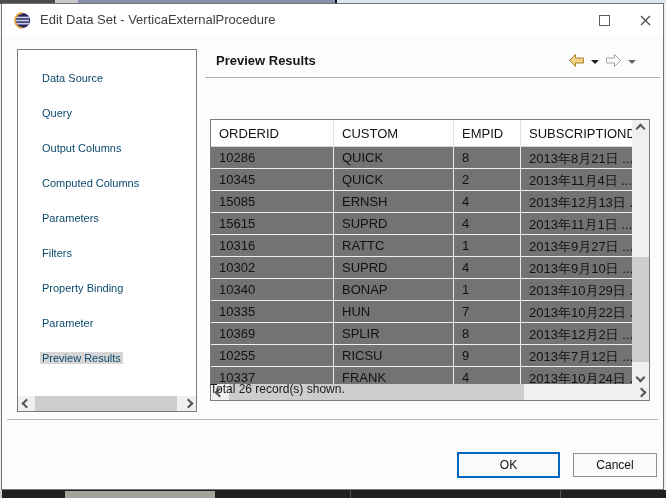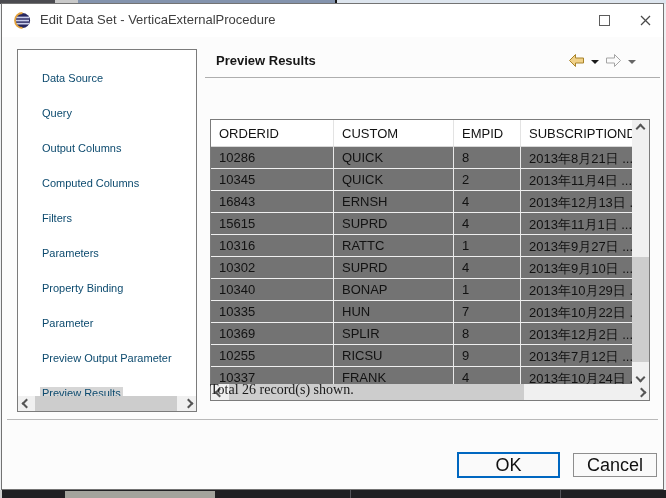--- a/index.html
+++ b/index.html
@@ -78,25 +78,25 @@
   .vscroll{position:absolute;top:0;right:0;width:17px;height:265px;background:#f0f0f0;}
   .vscroll .sb-btn{position:absolute;left:0;width:17px;height:16px;}
   .vscroll .sb-btn.top{top:0;}
   .vscroll .sb-btn.bot{bottom:0;}
   .vthumb{position:absolute;left:0;top:137px;width:17px;height:105px;background:#cdcdcd;}
   .hscroll{position:absolute;left:0;bottom:0;width:438px;height:16px;background:#f0f0f0;
            display:flex;align-items:center;}
   .hscroll .track{flex:1;position:relative;height:16px;}
   .hscroll .thumb{position:absolute;left:2px;top:0;width:295px;height:16px;background:#cdcdcd;}
 
-  .summary{position:absolute;left:208px;top:378px;font-size:14px;color:#1a1a1a;font-family:Liberation Serif, serif;}
+  .summary{position:absolute;left:208px;top:378px;font-size:12px;color:#1a1a1a;}
   .btn-sep{position:absolute;left:5px;top:415px;width:651px;border-top:1px solid #b9b9b9;}
 
   .btn{position:absolute;box-sizing:border-box;font-family:"Liberation Sans",sans-serif;
-       font-size:18px;color:#111;background:#fafafa;cursor:default;}
+       font-size:12px;color:#111;background:#fafafa;cursor:default;}
   .btn.ok{left:455px;top:448px;width:103px;height:26px;border:2px solid #0067c0;}
   .btn.cancel{left:571px;top:449px;width:84px;height:24px;border:1px solid #8e8e8e;}
 </style>
 </head>
 <body>
 
 <div class="top-strip">
   <div class="seg a"></div>
   <div class="seg b"></div>
   <div class="seg c"></div>
@@ -133,25 +133,24 @@
       </svg>
     </div>
   </div>
 
   <div class="sidebar">
     <div class="side-items">
       <div class="side-item"><span>Data Source</span></div>
       <div class="side-item"><span>Query</span></div>
       <div class="side-item"><span>Output Columns</span></div>
       <div class="side-item"><span>Computed Columns</span></div>
+      <div class="side-item"><span>Parameters</span></div>
       <div class="side-item"><span>Filters</span></div>
-      <div class="side-item"><span>Parameters</span></div>
       <div class="side-item"><span>Property Binding</span></div>
       <div class="side-item"><span>Parameter</span></div>
-      <div class="side-item"><span>Preview Output Parameter</span></div>
       <div class="side-item"><span class="sel">Preview Results</span></div>
     </div>
     <div class="side-hscroll">
       <span class="sb-btn">
           <i class="chev left"></i>
         </span>
       <div class="track">
         <div class="thumb"></div>
       </div>
       <span class="sb-btn">
@@ -193,21 +192,21 @@
         <div class="td c2">8</div>
         <div class="td c3">2013年8月21日 ...</div>
       </div>
       <div class="trow">
         <div class="td c0">10345</div>
         <div class="td c1">QUICK</div>
         <div class="td c2">2</div>
         <div class="td c3">2013年11月4日 ...</div>
       </div>
       <div class="trow">
-        <div class="td c0">16843</div>
+        <div class="td c0">15085</div>
         <div class="td c1">ERNSH</div>
         <div class="td c2">4</div>
         <div class="td c3">2013年12月13日 ..</div>
       </div>
       <div class="trow">
         <div class="td c0">15615</div>
         <div class="td c1">SUPRD</div>
         <div class="td c2">4</div>
         <div class="td c3">2013年11月1日 ...</div>
       </div>

